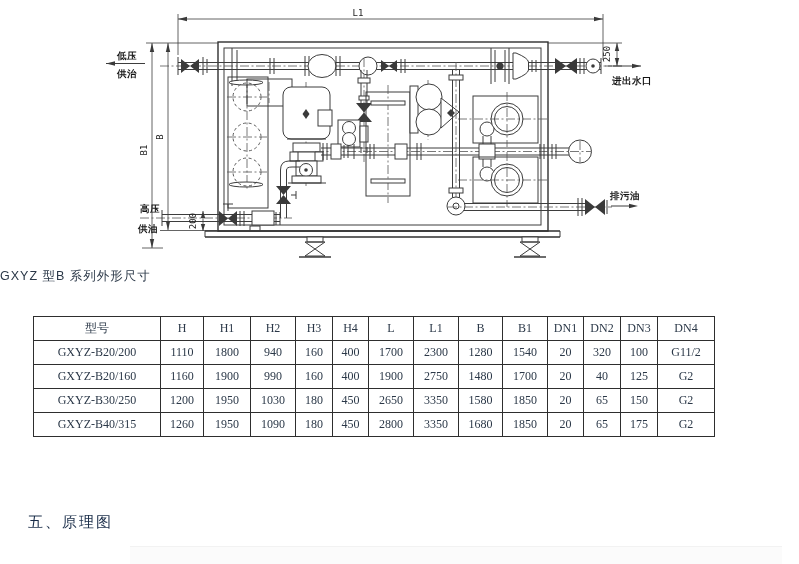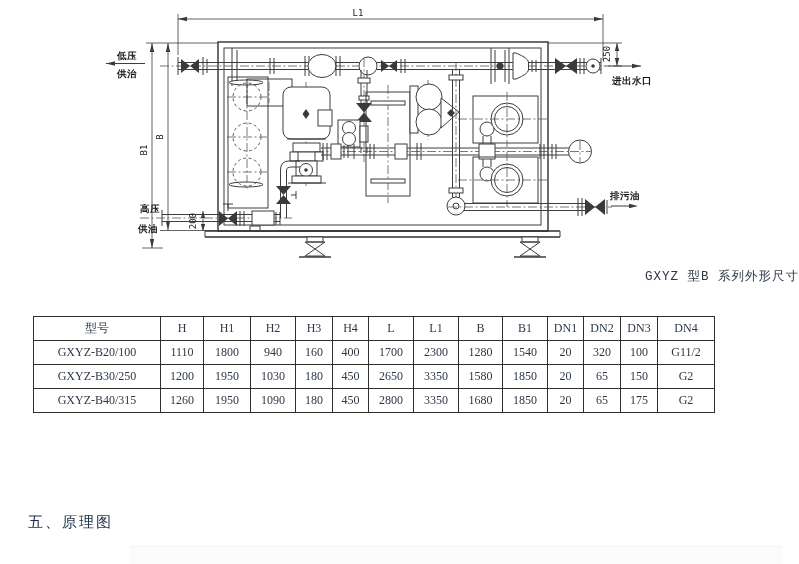--- a/index.html
+++ b/index.html
@@ -13,22 +13,22 @@
   .lnb{stroke:#2f2f2f;stroke-width:1.4;fill:none;}
   .wf{fill:#ffffff;stroke:#3d3d3d;stroke-width:1;}
   .dk{fill:#3a3a3a;stroke:none;}
   .cl{stroke:#555;stroke-width:.8;stroke-dasharray:9 2.5 2 2.5;fill:none;}
   .dsh{stroke:#4a4a4a;stroke-width:.9;stroke-dasharray:3 2.6;fill:none;}
   .dim{stroke:#3d3d3d;stroke-width:.8;fill:none;}
   .dimtxt{font-family:"DejaVu Sans Mono","Liberation Mono",monospace;font-size:9px;fill:#1d1d1d;}
   .cjk{font-size:9.5px;font-weight:bold;fill:#141414;font-family:"Liberation Sans",sans-serif;letter-spacing:.5px;}
   
   .caption{
-    position:absolute;left:0;top:268px;width:799px;text-align:right;
-    font-family:Liberation Mono, monospace;
+    position:absolute;left:0;top:268px;width:799px;text-align:left;
+    font-family:Liberation Sans, sans-serif;
     font-size:12.5px;color:#2b3848;letter-spacing:1px;
   }
   .section-title{
     position:absolute;left:28px;top:513px;
     font-size:15px;font-weight:normal;color:#1a2d49;letter-spacing:2px;
   }
   
   .dim-table{
     position:absolute;left:33px;top:316px;width:682px;
     border-collapse:collapse;table-layout:fixed;
@@ -367,34 +367,50 @@
         <th>B</th>
         <th>B1</th>
         <th>DN1</th>
         <th>DN2</th>
         <th>DN3</th>
         <th>DN4</th>
       </tr>
   </thead>
   <tbody id="tbody-rows">
       <tr>
-        <td>GXYZ-B20/100</td>
+        <td>GXYZ-B20/200</td>
         <td>1110</td>
         <td>1800</td>
         <td>940</td>
         <td>160</td>
         <td>400</td>
         <td>1700</td>
         <td>2300</td>
         <td>1280</td>
         <td>1540</td>
         <td>20</td>
         <td>320</td>
         <td>100</td>
         <td>G11/2</td>
+      </tr>
+      <tr>
+        <td>GXYZ-B20/160</td>
+        <td>1160</td>
+        <td>1900</td>
+        <td>990</td>
+        <td>160</td>
+        <td>400</td>
+        <td>1900</td>
+        <td>2750</td>
+        <td>1480</td>
+        <td>1700</td>
+        <td>20</td>
+        <td>40</td>
+        <td>125</td>
+        <td>G2</td>
       </tr>
       <tr>
         <td>GXYZ-B30/250</td>
         <td>1200</td>
         <td>1950</td>
         <td>1030</td>
         <td>180</td>
         <td>450</td>
         <td>2650</td>
         <td>3350</td>

